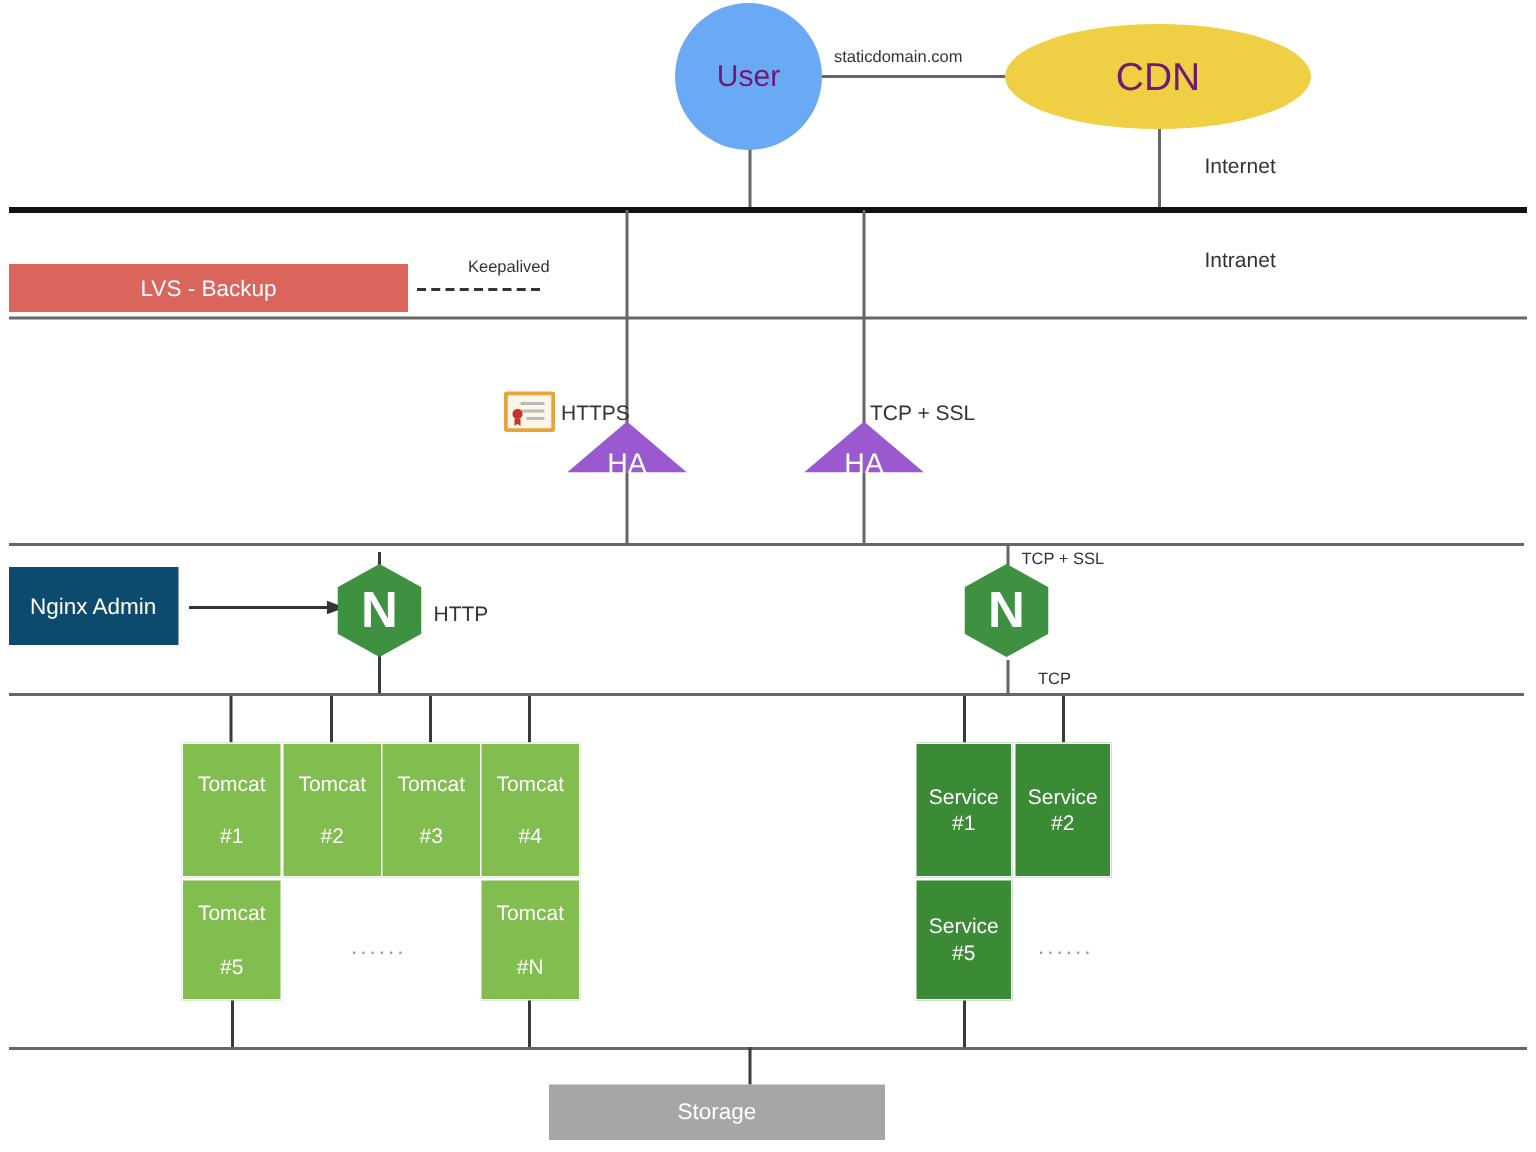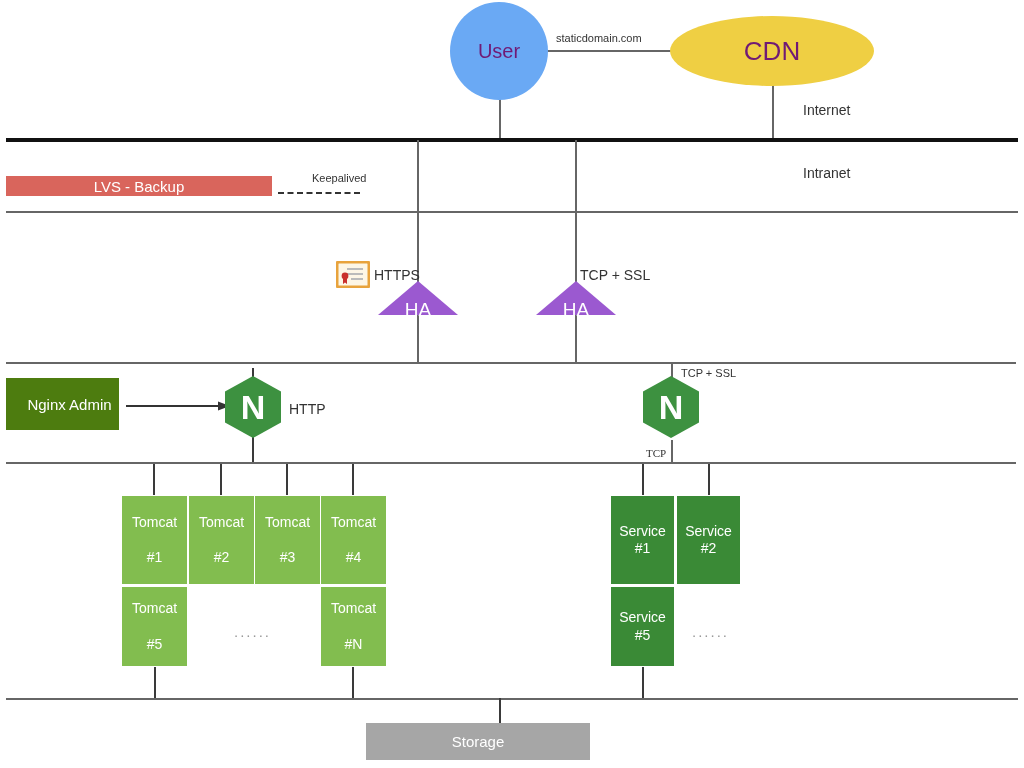--- a/index.html
+++ b/index.html
@@ -23,21 +23,21 @@
   
   .ellipse{position:absolute;display:flex;align-items:center;justify-content:center;
            color:#701a75;font-size:20px;}
   .node-user{background:#6aa9f4;border-radius:50%;}
   .node-cdn{background:#efcf43;border-radius:50%;font-size:26px;}
 
   .bar{position:absolute;display:flex;align-items:center;justify-content:center;
        color:#ffffff;font-size:15px;}
   .bar-lvs{background:#d9655c;}
   .bar-storage{background:#a6a6a6;}
-  .bar-admin{background:#4d7c0f;justify-content:center;padding-left:14px;box-sizing:border-box;}
+  .bar-admin{background:#0c4a6e;justify-content:flex-start;padding-left:14px;box-sizing:border-box;}
 
   .srv{position:absolute;box-sizing:border-box;display:flex;flex-direction:column;
        align-items:center;justify-content:center;color:#ffffff;font-size:14px;
        line-height:1.25;border:1px solid #ffffff;}
   .srv-tomcat{background:#82bd4f;gap:18px;}
   .srv-service{background:#3a8a36;}
 
   .dots{position:absolute;color:#999999;font-size:15px;letter-spacing:2px;}
 
   .tri{position:absolute;}
@@ -79,21 +79,21 @@
     <span>User</span>
   </div>
 
   <div class="ellipse node-cdn" style="left:670px;top:16px;width:204px;height:70px;">
     <span>CDN</span>
   </div>
 
   <div class="vline" style="left:417px;top:140px;height:224px;"></div>
   <div class="vline" style="left:575px;top:140px;height:224px;"></div>
 
-  <div class="bar bar-lvs" style="left:6px;top:176px;width:266px;height:20px;">
+  <div class="bar bar-lvs" style="left:6px;top:176px;width:266px;height:32px;">
     <span>LVS - Backup</span>
   </div>
 
 
   <div class="dashed" style="left:278px;top:192px;width:82px;"></div>
   <div class="label small" style="left:280px;top:173px;margin-left:32px;">Keepalived</div>
 
   <div class="certicon" style="left:336px;top:261px;width:34px;height:27px;">
     <svg width="34" height="27" viewBox="0 0 34 27">
       <rect x="1" y="1" width="32" height="25" rx="2" fill="#fdf6e6" stroke="#e8a33d" stroke-width="3"></rect>
@@ -119,21 +119,21 @@
     <svg width="80" height="34" viewBox="0 0 80 34">
       <polygon points="40,0 80,34 0,34" fill="#9b59d0"></polygon>
     </svg>
     <span class="hatxt">HA</span>
   </div>
 
   <div class="vline" style="left:671px;top:362px;height:24px;"></div>
   <div class="vline" style="left:671px;top:440px;height:24px;"></div>
 
   <div class="label small" style="left:681px;top:368px;">TCP + SSL</div>
-  <div class="label small" style="left:646px;top:448px;font-family:Liberation Serif, serif;">TCP</div>
+  <div class="label small" style="left:692px;top:448px;">TCP</div>
 
   <div class="vline dark" style="left:252px;top:368px;height:22px;"></div>
   <div class="vline dark" style="left:252px;top:434px;height:28px;"></div>
 
   <div class="bar bar-admin" style="left:6px;top:378px;width:113px;height:52px;">
     <span>Nginx Admin</span>
   </div>
 
   <div class="arrow" style="left:126px;top:398px;width:104px;height:12px;">
     <svg width="104" height="12" viewBox="0 0 104 12">

